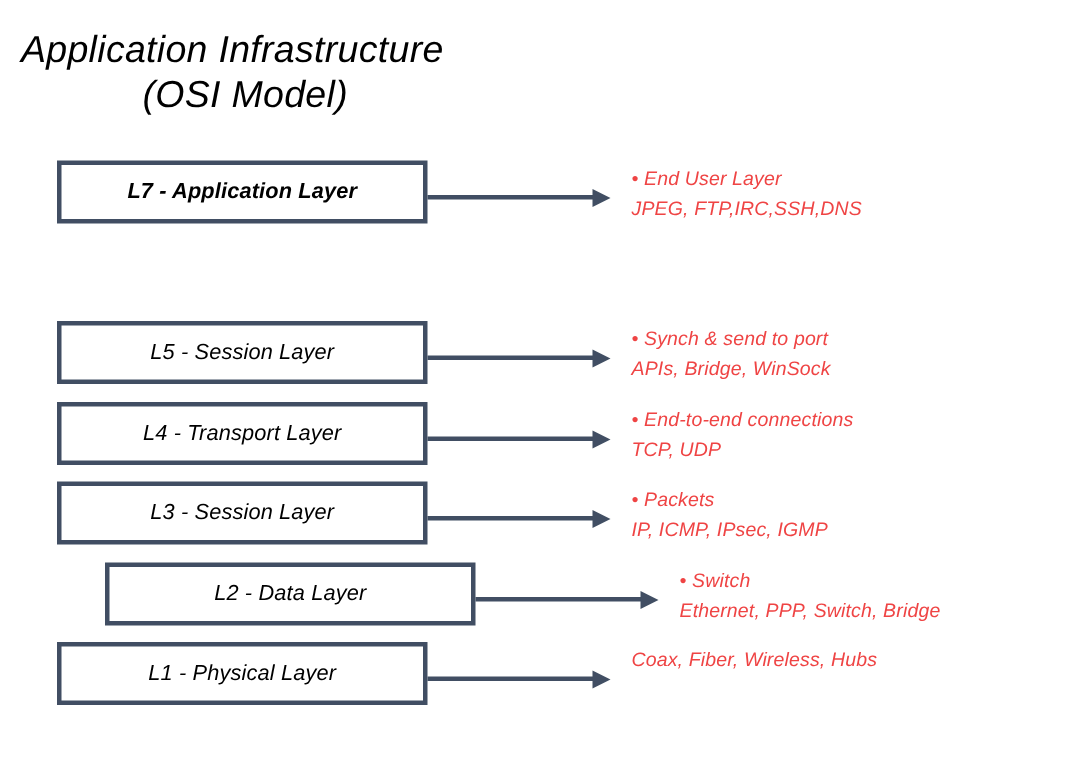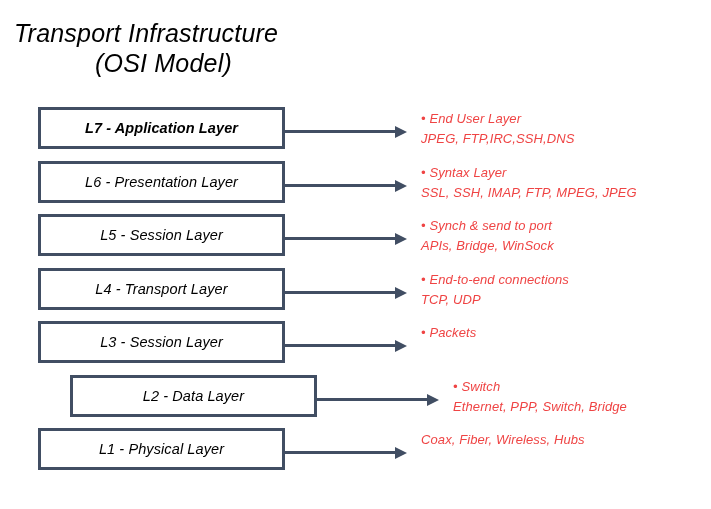--- a/index.html
+++ b/index.html
@@ -129,51 +129,38 @@
   .desc-bullet::before {
     content: "\2022\00a0";
   }
 </style>
 </head>
 <body>
 
 <div id="slide">
 
   <div id="title-block">
-    <div class="title-line">Transport Infrastructure</div>
+    <div class="title-line">Application Infrastructure</div>
     <div class="title-line title-line-2">(OSI Model)</div>
   </div>
 
   <div id="rows">
       <div class="layer-row" style="top: 107px;">
         <div class="layer-box emphasis">
           <span class="layer-box-label">L7 - Application Layer</span>
         </div>
         <div class="arrow">
           <div class="arrow-line"></div>
           <div class="arrow-head"></div>
         </div>
         <div class="desc">
           <div class="desc-line desc-bullet">End User Layer</div>
           <div class="desc-line">JPEG, FTP,IRC,SSH,DNS</div>
         </div>
       </div>
-      <div class="layer-row" style="top: 160.5px;">
-        <div class="layer-box">
-          <span class="layer-box-label">L6 - Presentation Layer</span>
-        </div>
-        <div class="arrow">
-          <div class="arrow-line"></div>
-          <div class="arrow-head"></div>
-        </div>
-        <div class="desc">
-          <div class="desc-line desc-bullet">Syntax Layer</div>
-          <div class="desc-line">SSL, SSH, IMAP, FTP, MPEG, JPEG</div>
-        </div>
-      </div>
       <div class="layer-row" style="top: 214px;">
         <div class="layer-box">
           <span class="layer-box-label">L5 - Session Layer</span>
         </div>
         <div class="arrow">
           <div class="arrow-line"></div>
           <div class="arrow-head"></div>
         </div>
         <div class="desc">
           <div class="desc-line desc-bullet">Synch &amp; send to port</div>
@@ -196,20 +183,21 @@
       <div class="layer-row" style="top: 321px;">
         <div class="layer-box">
           <span class="layer-box-label">L3 - Session Layer</span>
         </div>
         <div class="arrow">
           <div class="arrow-line"></div>
           <div class="arrow-head"></div>
         </div>
         <div class="desc">
           <div class="desc-line desc-bullet">Packets</div>
+          <div class="desc-line">IP, ICMP, IPsec, IGMP</div>
         </div>
       </div>
       <div class="layer-row" style="top: 374.5px; margin-left: 32px;">
         <div class="layer-box">
           <span class="layer-box-label">L2 - Data Layer</span>
         </div>
         <div class="arrow">
           <div class="arrow-line"></div>
           <div class="arrow-head"></div>
         </div>

